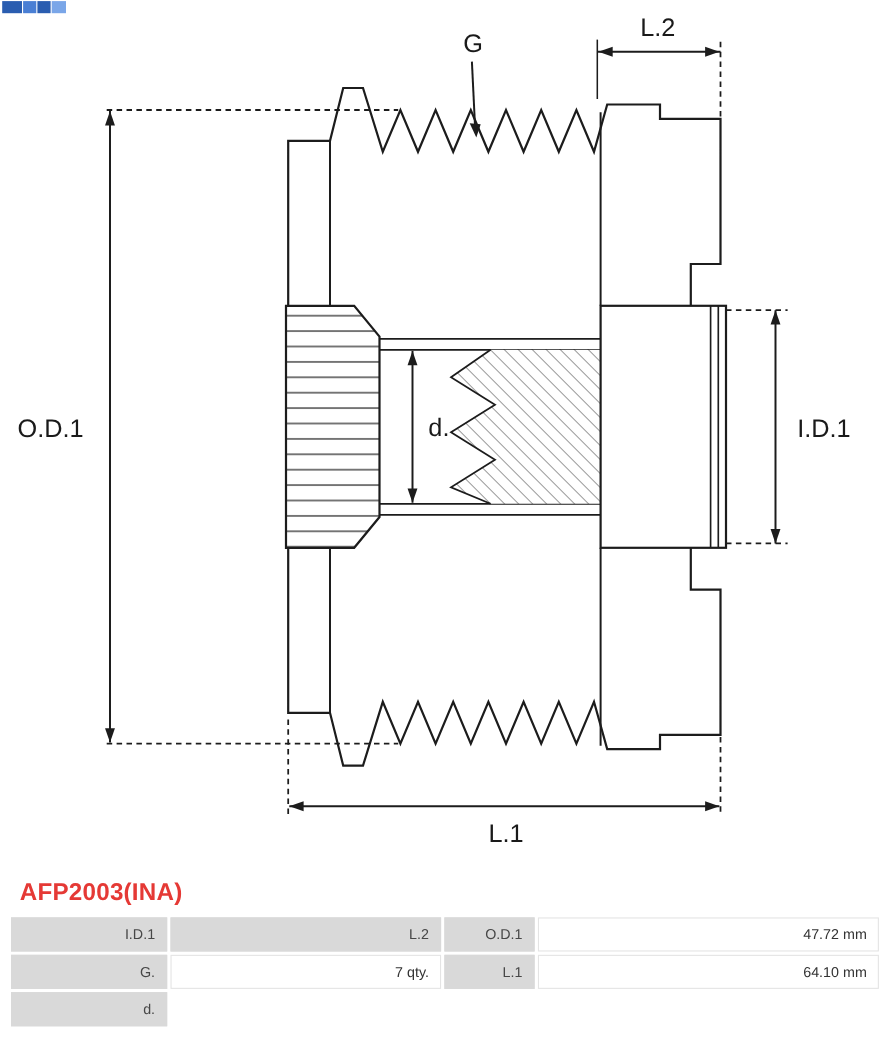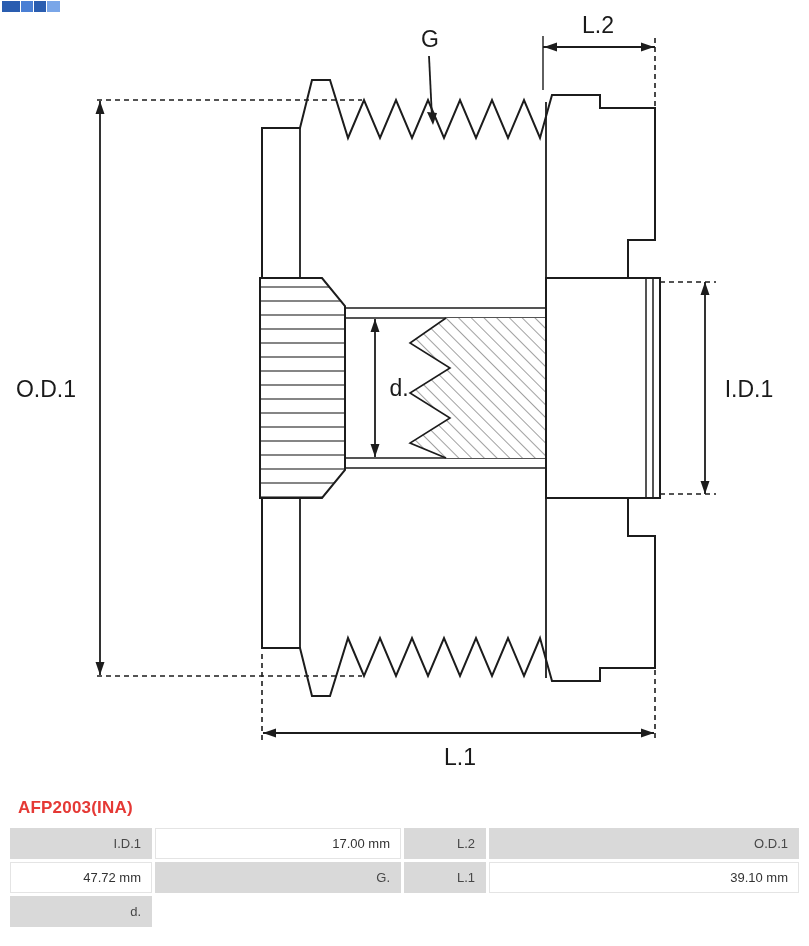--- a/index.html
+++ b/index.html
@@ -9,21 +9,21 @@
   .logo { position:absolute; top:1px; left:2px; width:58px; height:11px; display:flex; gap:1px; }
   .logo span { display:block; height:100%; }
   .logo .s1 { width:18px; background:#2a5db0; }
   .logo .s2 { width:12px; background:#4a7fd4; }
   .logo .s3 { width:12px; background:#2a5db0; }
   .logo .s4 { width:13px; background:#7aa6e8; }
 
   .drawing-wrap { width:809px; height:792px; }
   svg text { font:23px "Liberation Sans", sans-serif; fill:#1a1a1a; }
 
-  .part-number { margin:6px 0 8px 18px; font-size:17px; font-weight:bold; color:#e53935; letter-spacing:0.2px; }
+  .part-number { margin:6px 0 8px 18px; font-size:22px; font-weight:bold; color:#e53935; letter-spacing:0.2px; }
 
   .spec-table { display:grid; grid-template-columns:142px 246px 82px 1fr; gap:3px; margin:10px 10px 0 10px; font-size:13px; }
   .cell { padding:7px 10px; text-align:right; border:1px solid #e4e4e4; color:#333; background:#fff; }
   .cell.key { background:#d9d9d9; border-color:#d9d9d9; color:#474747; }
 </style>
 </head>
 <body>
 
 <div class="logo">
   <span class="s1"></span>
@@ -106,23 +106,23 @@
   <text x="749" y="397" text-anchor="middle">I.D.1</text>
   <text x="399" y="396" text-anchor="middle">d.</text>
   <text x="460" y="765" text-anchor="middle">L.1</text>
 </svg>
 </div>
 
 <div class="part-number">AFP2003(INA)</div>
 
 <div class="spec-table">
   <div class="cell key">I.D.1</div>
-  <div class="cell val">17.00 mm</div>
   <div class="cell key">L.2</div>
 
   <div class="cell key">O.D.1</div>
   <div class="cell val">47.72 mm</div>
   <div class="cell key">G.</div>
+  <div class="cell val">7 qty.</div>
 
   <div class="cell key">L.1</div>
-  <div class="cell val">39.10 mm</div>
+  <div class="cell val">64.10 mm</div>
   <div class="cell key">d.</div>
 </div>
 
 </body></html>

